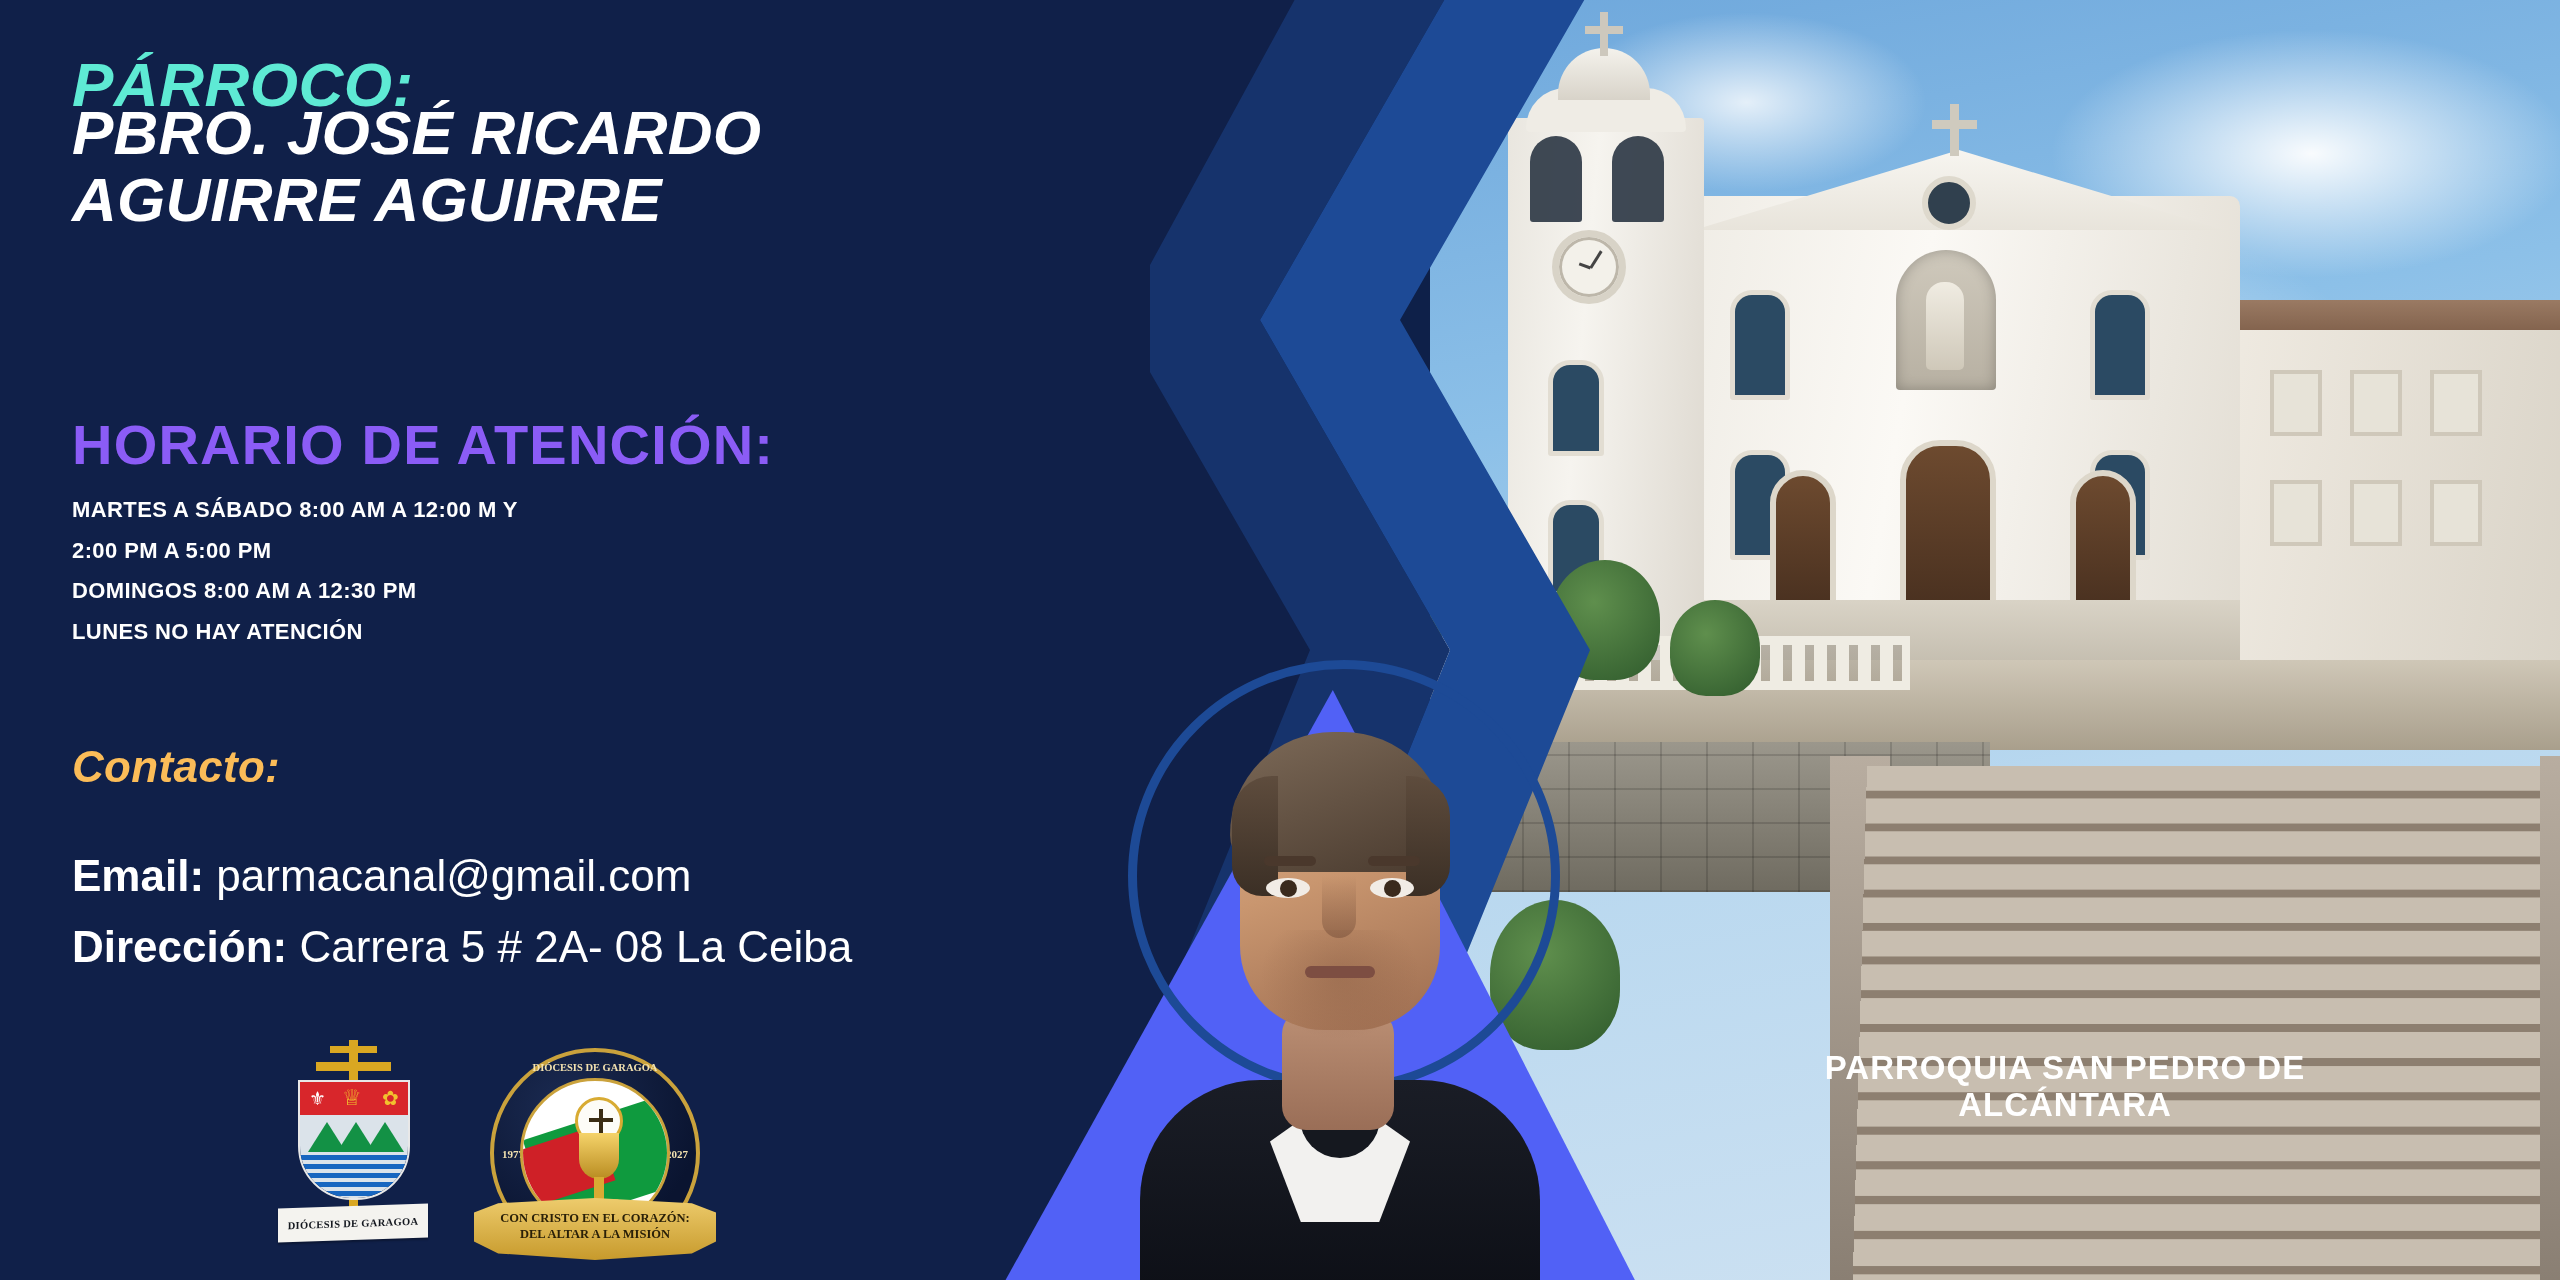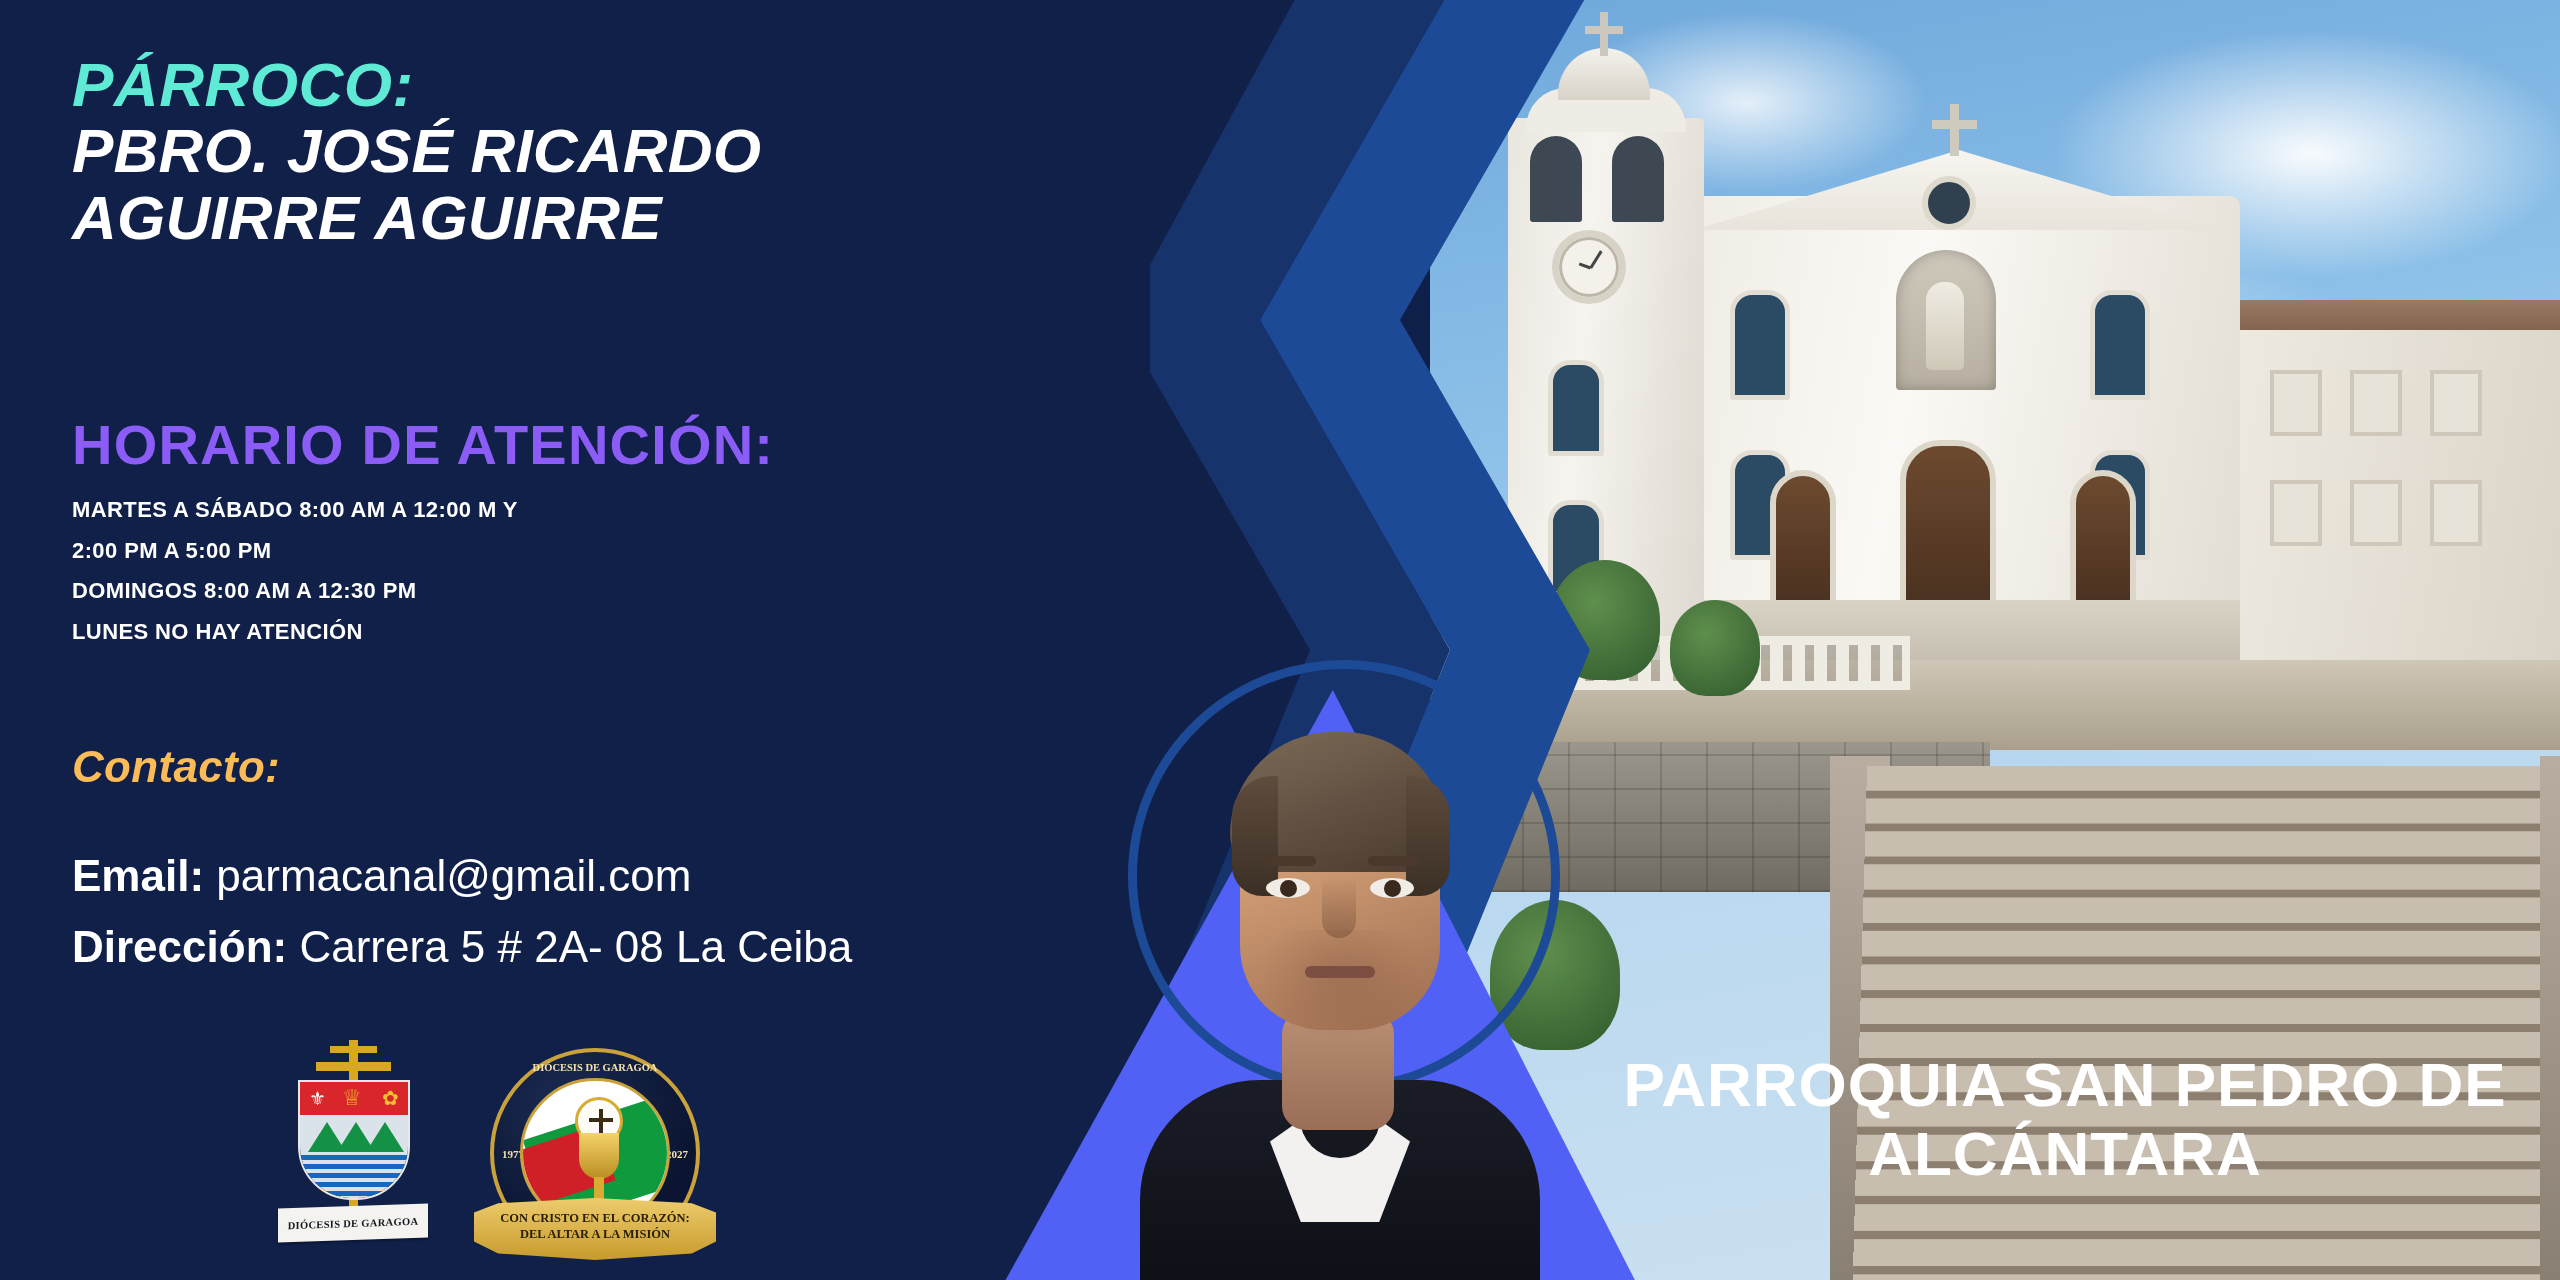--- a/index.html
+++ b/index.html
@@ -250,21 +250,21 @@
     background:radial-gradient(ellipse at 50% 40%, rgba(110,70,50,.25), rgba(0,0,0,0) 70%);
   }
 
   
   .parroco-label{
     position:absolute; left:72px; top:52px;
     font-size:62px; font-weight:800; font-style:italic; letter-spacing:.5px;
     color:#5eead4; line-height:1.05;
   }
   .parroco-name{
-    position:absolute; left:72px; top:118px; width:1060px;
+    position:absolute; left:72px; top:100px; width:1060px;
     font-size:62px; font-weight:800; font-style:italic; color:#ffffff;
     line-height:1.08; letter-spacing:.2px;
   }
   .horario-title{
     position:absolute; left:72px; top:412px;
     font-size:56px; font-weight:800; color:#8b5cf6; letter-spacing:1.2px;
   }
   .horario-lines{
     position:absolute; left:72px; top:490px; width:1000px;
     font-size:22px; font-weight:700; color:#ffffff; letter-spacing:.4px;
@@ -280,21 +280,21 @@
     font-size:44px; color:#ffffff; line-height:1.62;
   }
   .contacto-lines b{ font-weight:700; }
   .contacto-lines span.val{ font-weight:400; }
 
   .parish-name{
     position:absolute; left:1600px; top:1050px; width:930px;
     text-align:center; color:#ffffff;
   }
   .parish-name .l1{
-    font-size:62px; font-weight:700; letter-spacing:1px; line-height:1.12;
+    font-size:33px; font-weight:700; letter-spacing:1px; line-height:1.12;
   }
   .parish-name .l2{
     font-size:42px; font-weight:700; margin-top:10px;
   }
 
   
   .logo-shield{
     position:absolute; left:278px; top:1040px; width:150px; height:200px;
   }
   .sh-cross-v{ position:absolute; left:71px; top:0px; width:9px; height:188px; background:#d9a722; }

